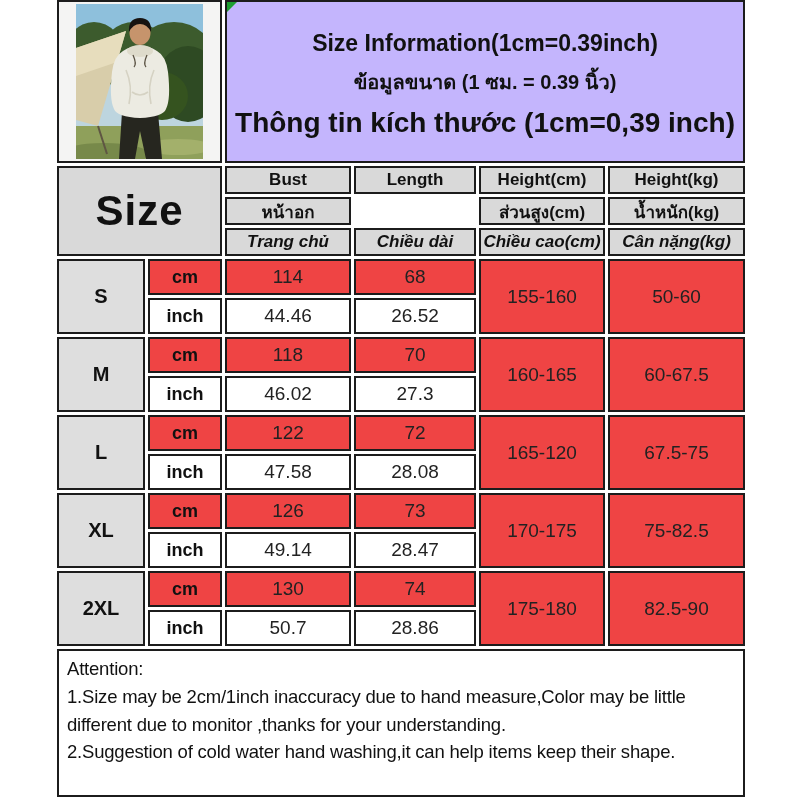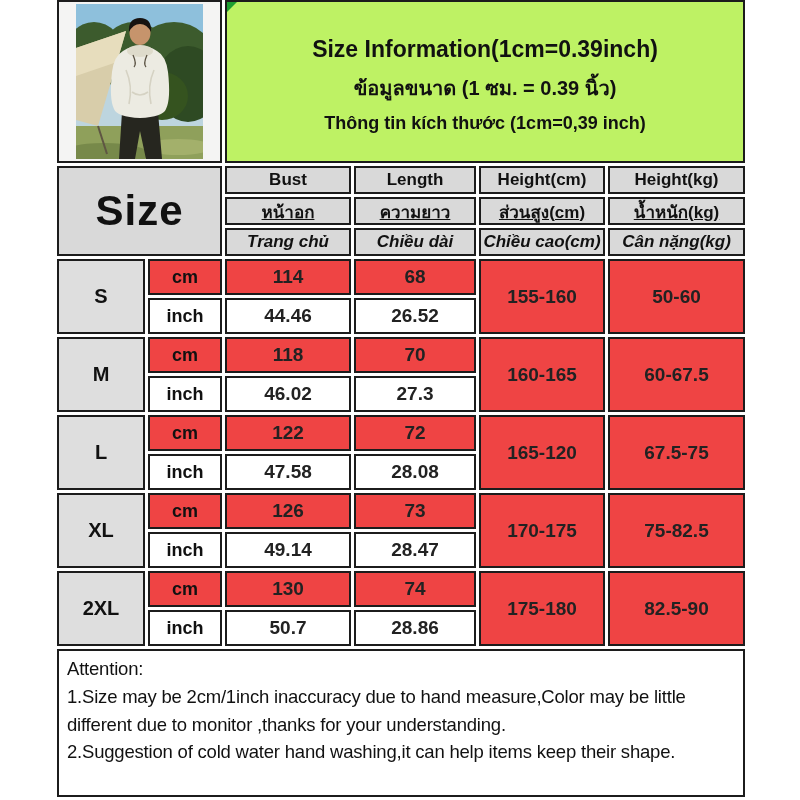--- a/index.html
+++ b/index.html
@@ -21,39 +21,39 @@
     border: 2px solid #1c1c1c;
     display: flex;
     align-items: center;
     justify-content: center;
     text-align: center;
     background: #ffffff;
     overflow: hidden;
   }
 
   .hdr   { background: #d9d9d9; font-weight: bold; font-size: 17px; }
-  .hdr-th{ font-size: 17px; text-decoration: underline; }
+  .hdr-th{ font-size: 17px; }
   .hdr-vi{ font-size: 17px; font-style: italic; }
   .sizebig { background: #d9d9d9; font-weight: bold; font-size: 42px; letter-spacing: 1px; }
   .sizelbl { background: #dedede; font-weight: bold; font-size: 20px; }
   .unit    { font-weight: bold; font-size: 18px; }
   .shade   { background: #ef4444; }
-  .num     { font-size: 19px; font-weight: bold; color: #222; }
+  .num     { font-size: 19px; font-weight: normal; color: #222; }
 
   .photo-cell { background: #f4f4f3; }
   .title-cell {
     position: relative;
-    background: #bef264;
+    background: #c4b5fd;
     flex-direction: column;
     gap: 9px;
     padding-top: 6px;
   }
   .title-en { font-weight: bold; font-size: 23px; }
   .title-th { font-weight: bold; font-size: 20px; }
-  .title-vi { font-weight: bold; font-size: 18px; }
+  .title-vi { font-weight: bold; font-size: 28px; }
 
   .green-corner {
     position: absolute;
     top: 0; left: 0;
     width: 0; height: 0;
     border-top: 10px solid #1d9e30;
     border-right: 10px solid transparent;
   }
 
   .attention {
@@ -114,21 +114,20 @@
     </div>
 
     <div class="cell sizebig" style="grid-area:2/1/5/3">Size</div>
 
     <div class="cell hdr" style="grid-area:2/3">Bust</div>
     <div class="cell hdr" style="grid-area:2/4">Length</div>
     <div class="cell hdr" style="grid-area:2/5">Height(cm)</div>
     <div class="cell hdr" style="grid-area:2/6">Height(kg)</div>
 
     <div class="cell hdr hdr-th" style="grid-area:3/3">หน้าอก</div>
-    <div class="cell hdr hdr-th" style="grid-area:3/4">ความยาว</div>
     <div class="cell hdr hdr-th" style="grid-area:3/5">ส่วนสูง(cm)</div>
     <div class="cell hdr hdr-th" style="grid-area:3/6">น้ำหนัก(kg)</div>
 
     <div class="cell hdr hdr-vi" style="grid-area:4/3">Trang chủ</div>
     <div class="cell hdr hdr-vi" style="grid-area:4/4">Chiều dài</div>
     <div class="cell hdr hdr-vi" style="grid-area:4/5">Chiều cao(cm)</div>
     <div class="cell hdr hdr-vi" style="grid-area:4/6">Cân nặng(kg)</div>
 
     <div class="cell sizelbl" style="grid-area:5/1/7/2">S</div>
     <div class="cell unit shade" style="grid-area:5/2">cm</div>

